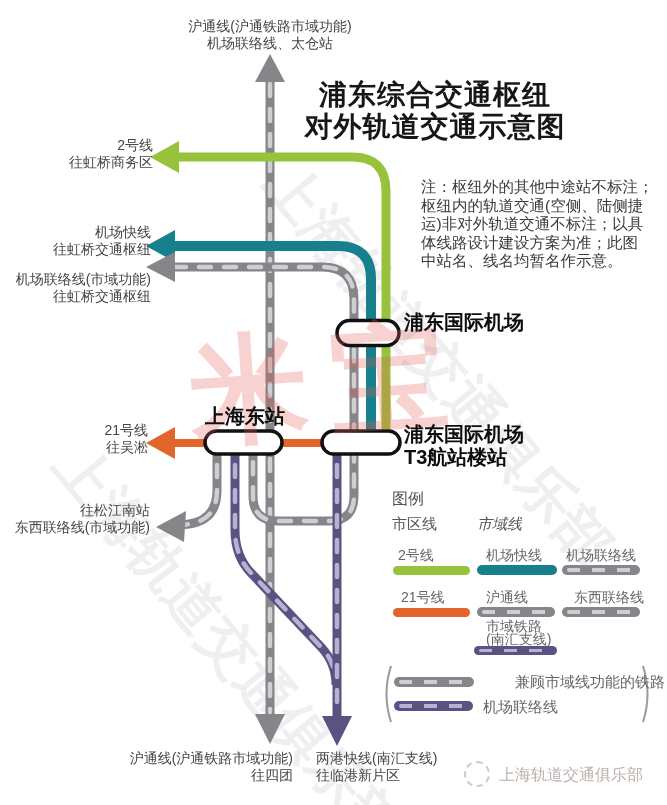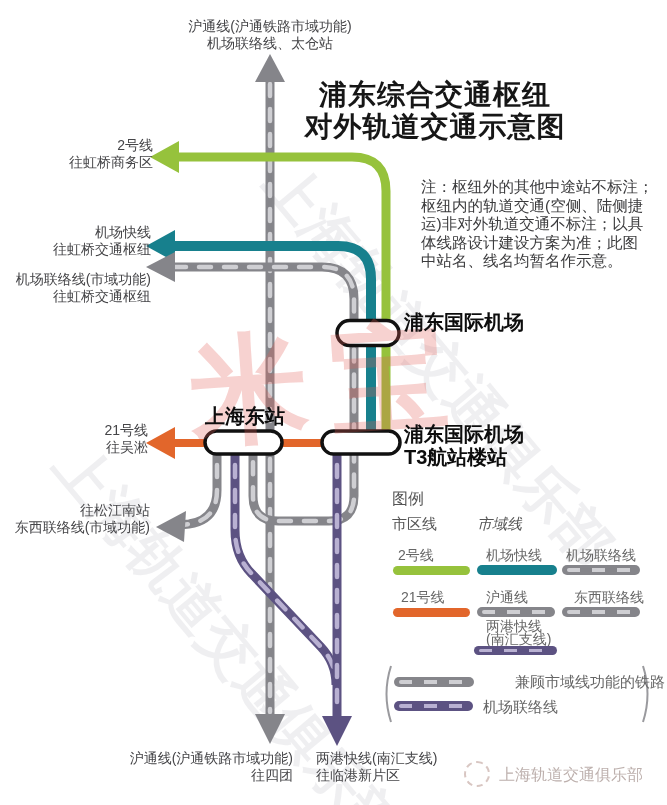--- a/index.html
+++ b/index.html
@@ -176,21 +176,21 @@
   <div class="leg" style="left:486px;top:589px;">沪通线</div>
   <div class="lbar bar-gray" style="left:477px;top:607px;width:78px;height:10px;">
       <span class="dashes"></span>
     </div>
 
   <div class="leg" style="left:564px;top:589px;margin-left:10px;">东西联络线</div>
   <div class="lbar bar-gray" style="left:562px;top:607px;width:78px;height:10px;">
       <span class="dashes"></span>
     </div>
 
-  <div class="leg" style="left:486px;top:618px;">两港快线</div>
+  <div class="leg" style="left:486px;top:618px;">市域铁路</div>
   <div class="leg" style="left:486px;top:631px;">(南汇支线)</div>
   <div class="lbar bar-purple" style="left:474px;top:646px;width:83px;height:9px;">
       <span class="dashes"></span>
     </div>
 
   <div class="lbar bar-gray" style="left:394px;top:677px;width:80px;height:10px;">
       <span class="dashes"></span>
     </div>
   <div class="leg" style="left:483px;top:674px;font-size:15px;margin-left:32px;">兼顾市域线功能的铁路</div>
 

